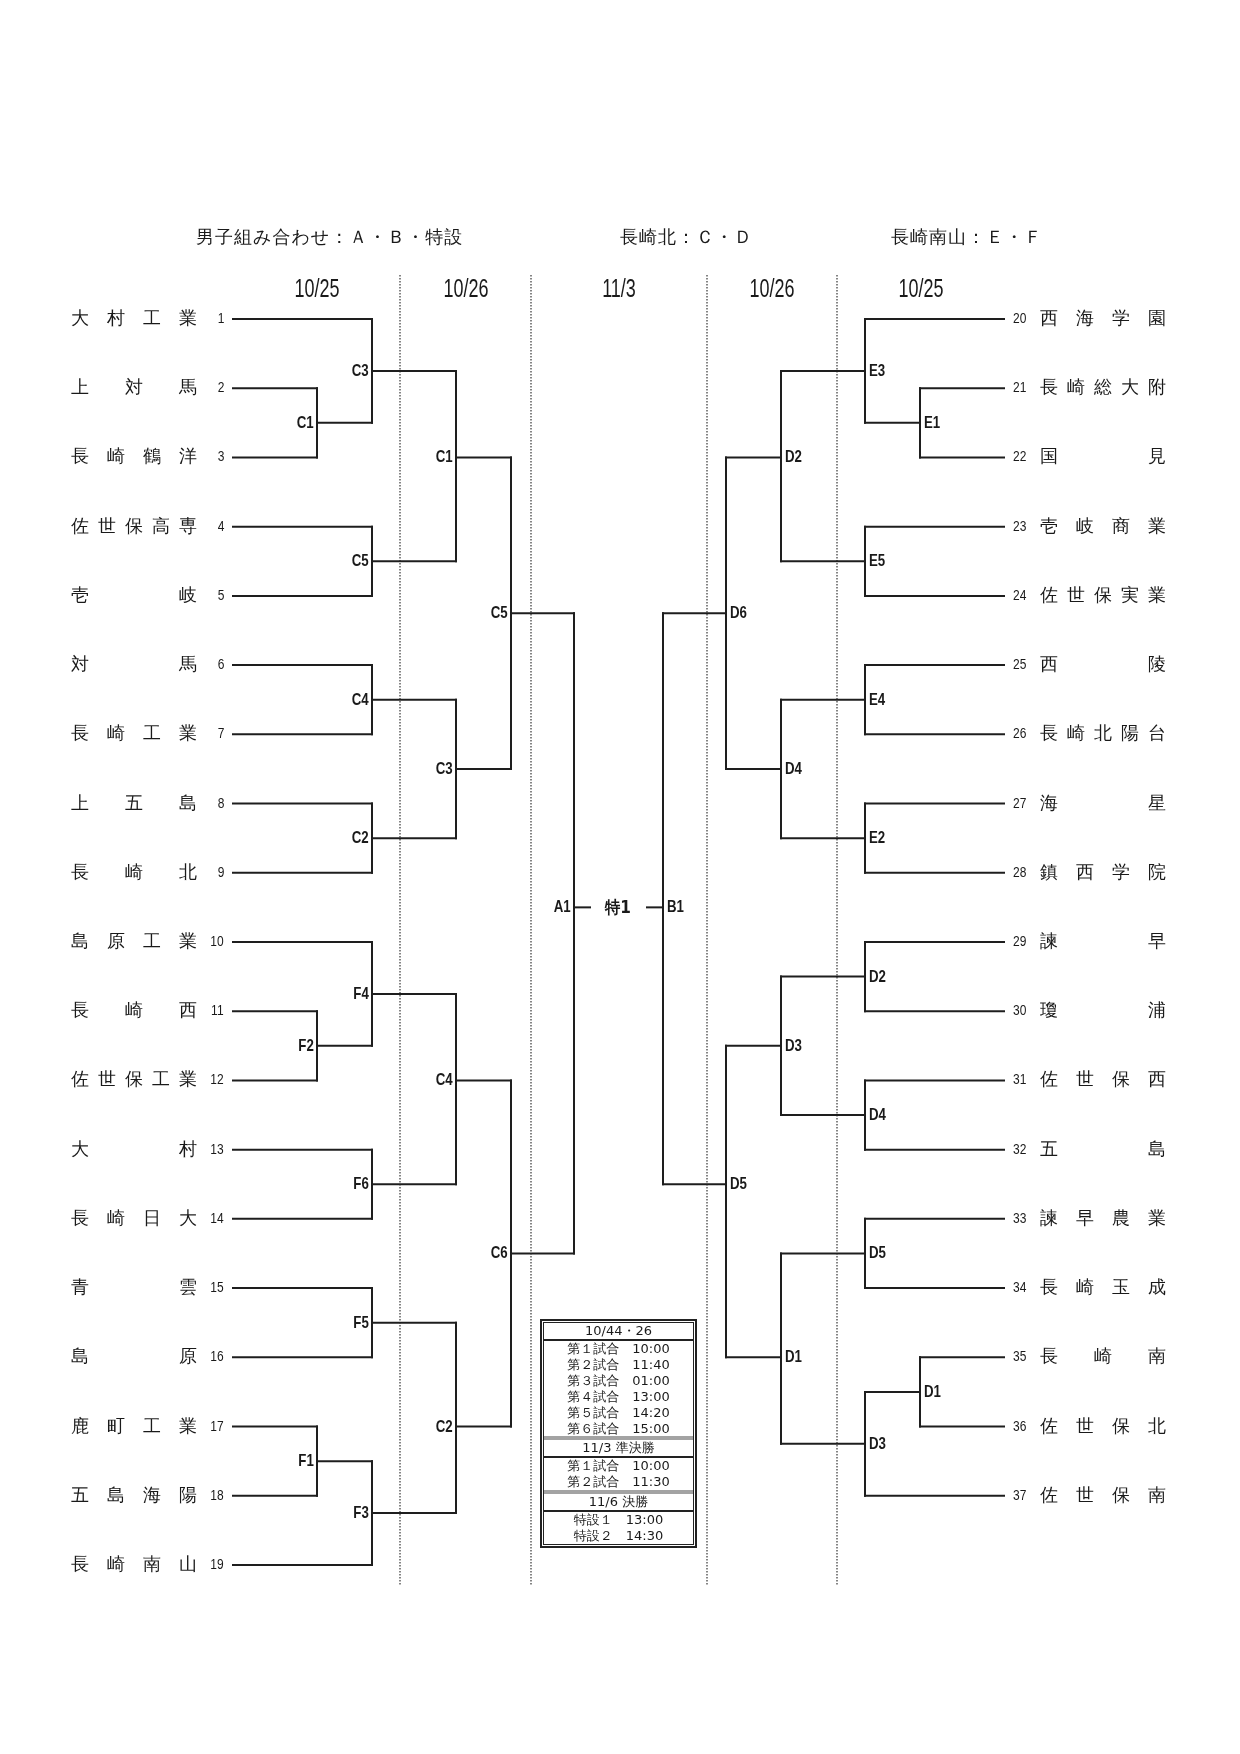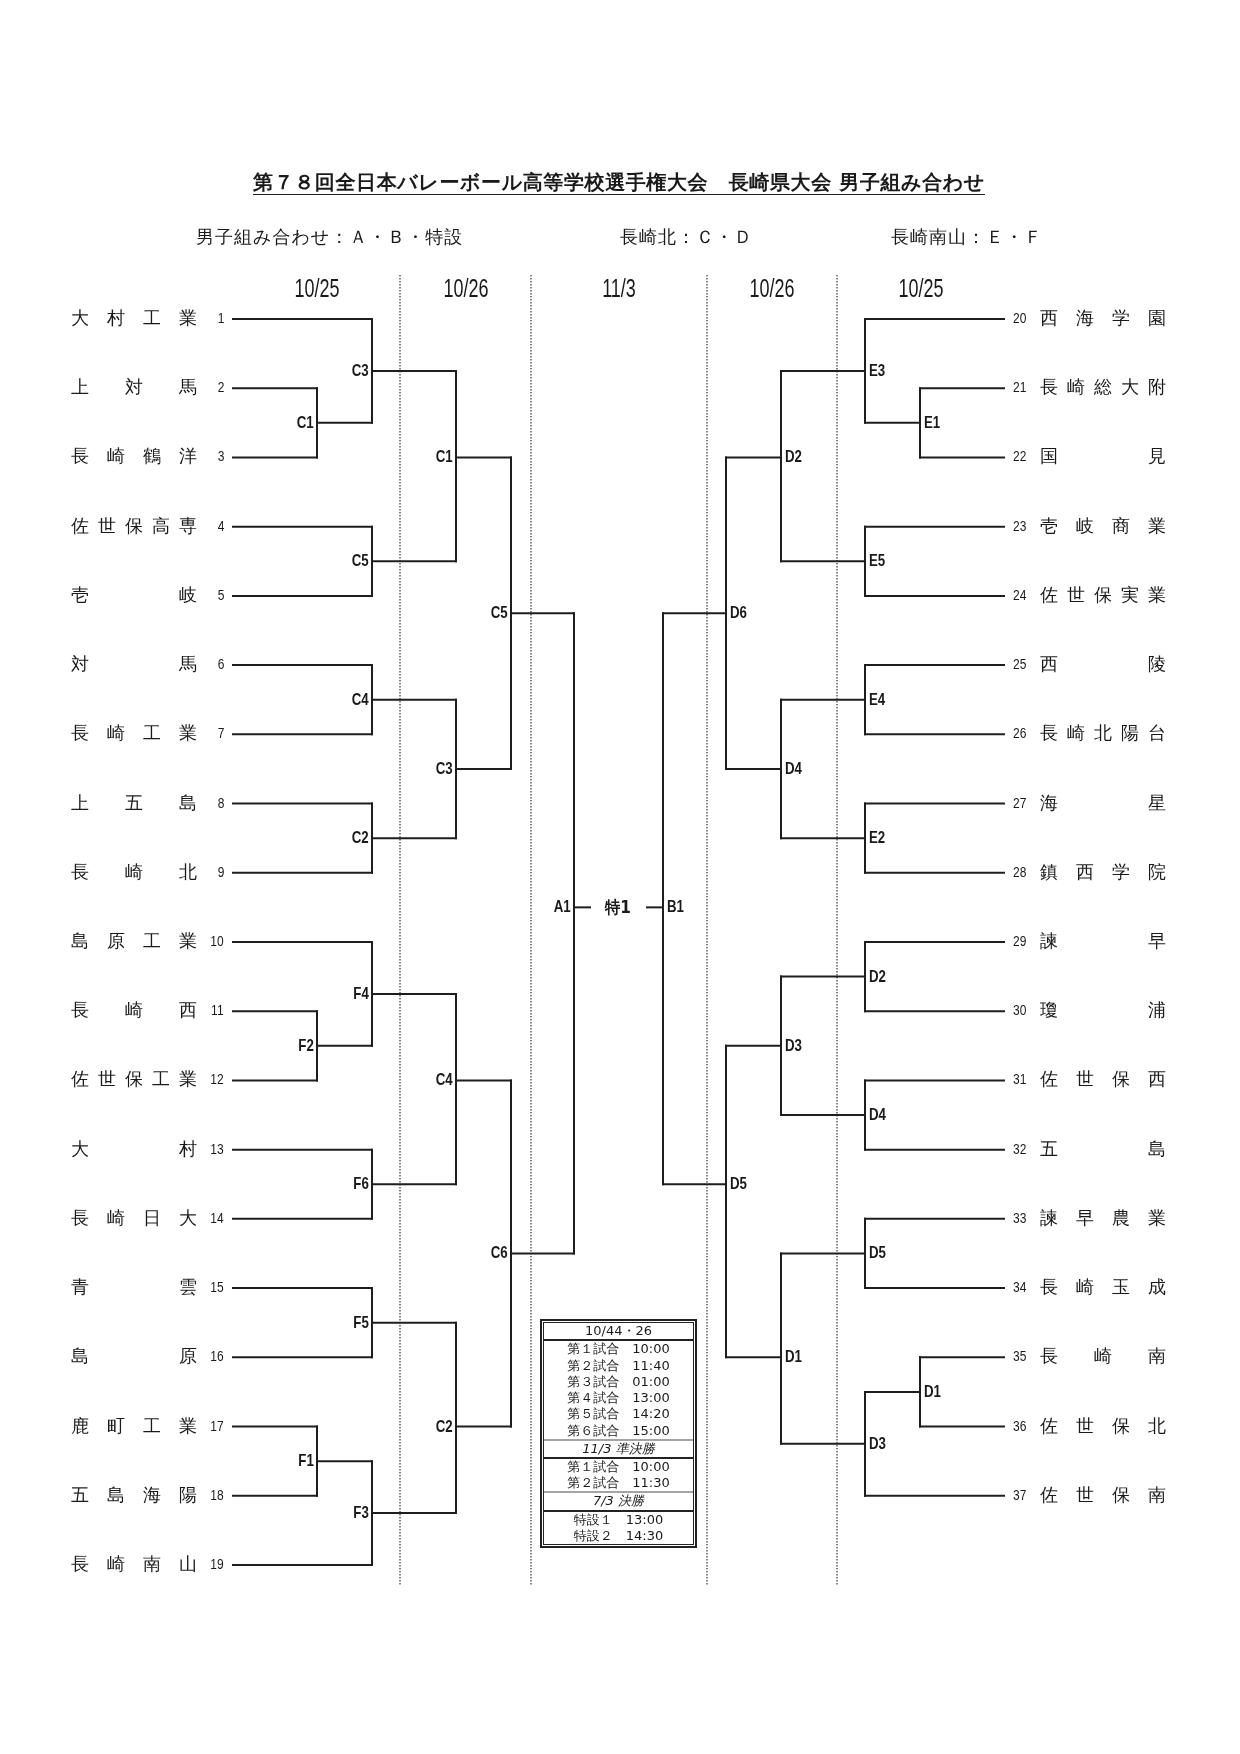--- a/index.html
+++ b/index.html
@@ -119,30 +119,27 @@
     min-height: 0;
     overflow: hidden;
     text-align: center;
     font-size: 13px;
     white-space: pre;
     display: flex;
     align-items: center;
     justify-content: center;
   }
   .sched-item.header { border-bottom: 2px solid #222; }
-  .sched-item.header.not-first { border-top: 2px solid #a3a3a3; font-style: italic; }
+  .sched-item.header.not-first { border-top: 4px solid #a3a3a3; }
 </style>
 </head>
 <body>
 
 <div id="page">
 
-  <div class="title-wrap">
-    <span class="title">第７８回全日本バレーボール高等学校選手権大会　長崎県大会 男子組み合わせ</span>
-  </div>
 
   <div class="venue" style="left:196px;">男子組み合わせ：Ａ・Ｂ・特設</div>
   <div class="venue" style="left:620px;">長崎北：Ｃ・Ｄ</div>
   <div class="venue" style="left:891px;">長崎南山：Ｅ・Ｆ</div>
 
   <div class="date" style="left:317px;">10/25</div>
   <div class="date" style="left:466px;">10/26</div>
   <div class="date" style="left:619px;">11/3</div>
   <div class="date" style="left:772px;">10/26</div>
   <div class="date" style="left:921px;">10/25</div>
@@ -542,19 +539,19 @@
         <div class="sched-item header">10/44・26</div>
         <div class="sched-item row">第１試合　10:00</div>
         <div class="sched-item row">第２試合　11:40</div>
         <div class="sched-item row">第３試合　01:00</div>
         <div class="sched-item row">第４試合　13:00</div>
         <div class="sched-item row">第５試合　14:20</div>
         <div class="sched-item row">第６試合　15:00</div>
         <div class="sched-item header not-first">11/3 準決勝</div>
         <div class="sched-item row">第１試合　10:00</div>
         <div class="sched-item row">第２試合　11:30</div>
-        <div class="sched-item header not-first">7/3 決勝</div>
+        <div class="sched-item header not-first">11/6 決勝</div>
         <div class="sched-item row">特設１　13:00</div>
         <div class="sched-item row">特設２　14:30</div>
       </div>
   </div>
 
 </div>
 
 </body></html>

